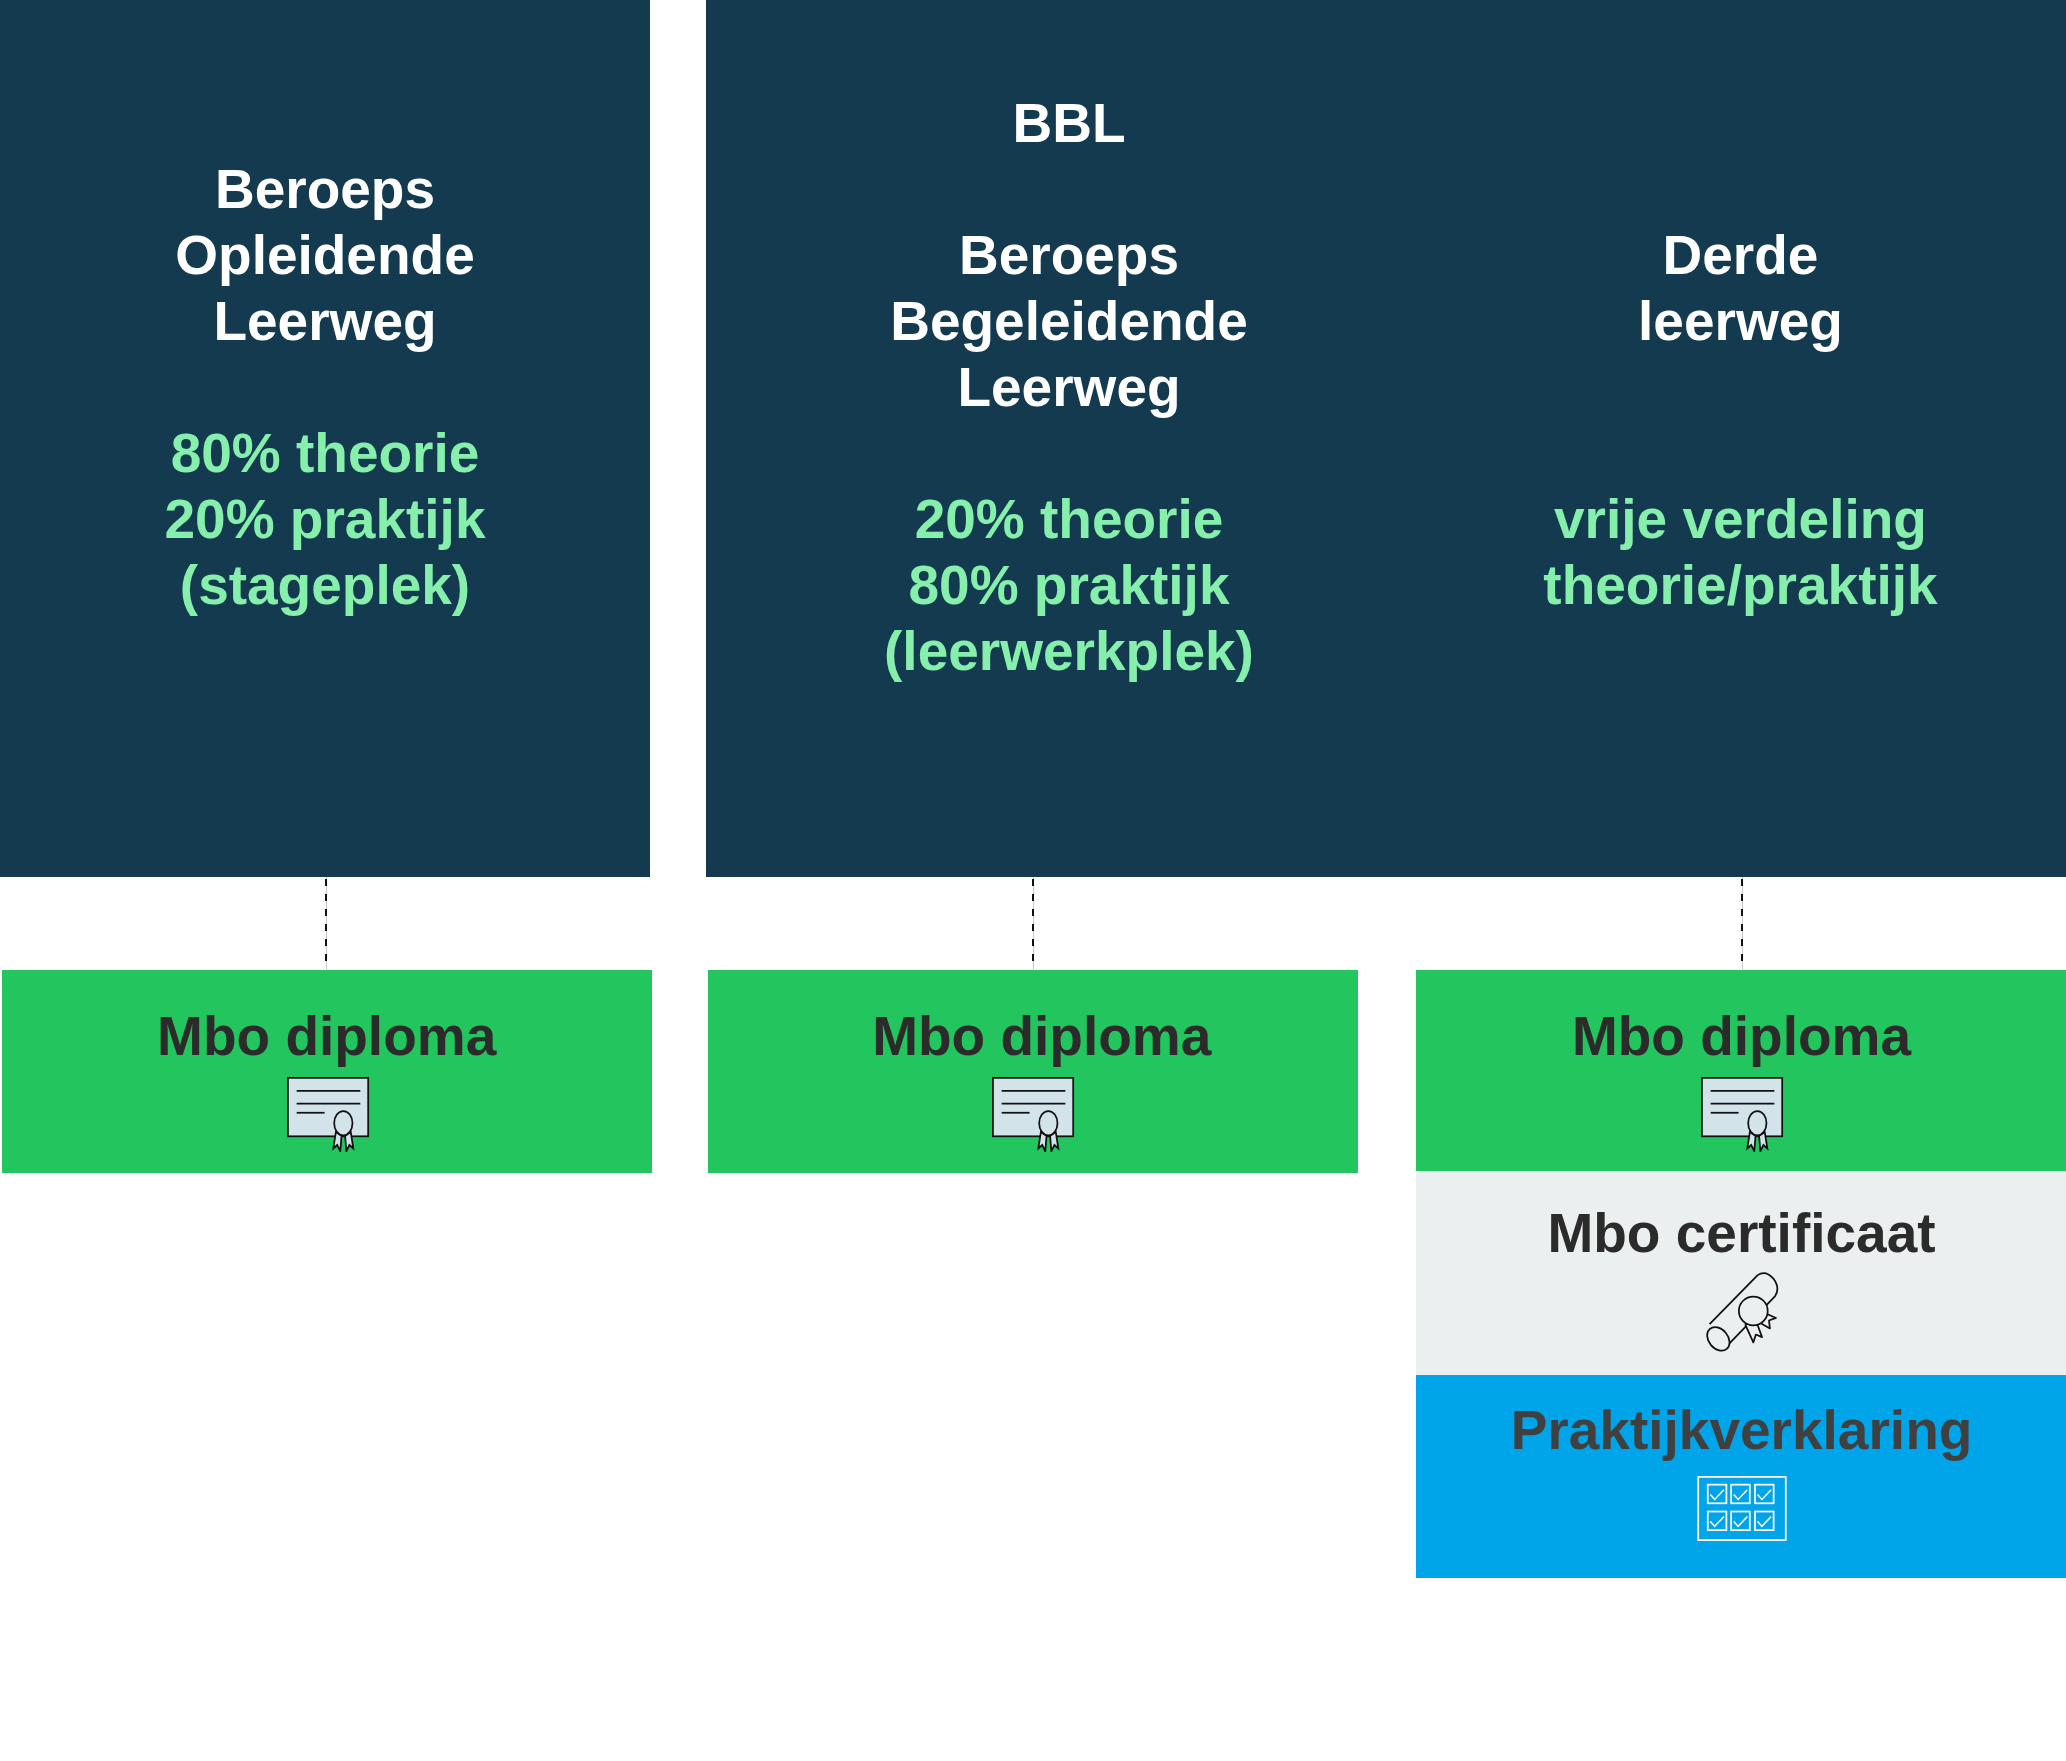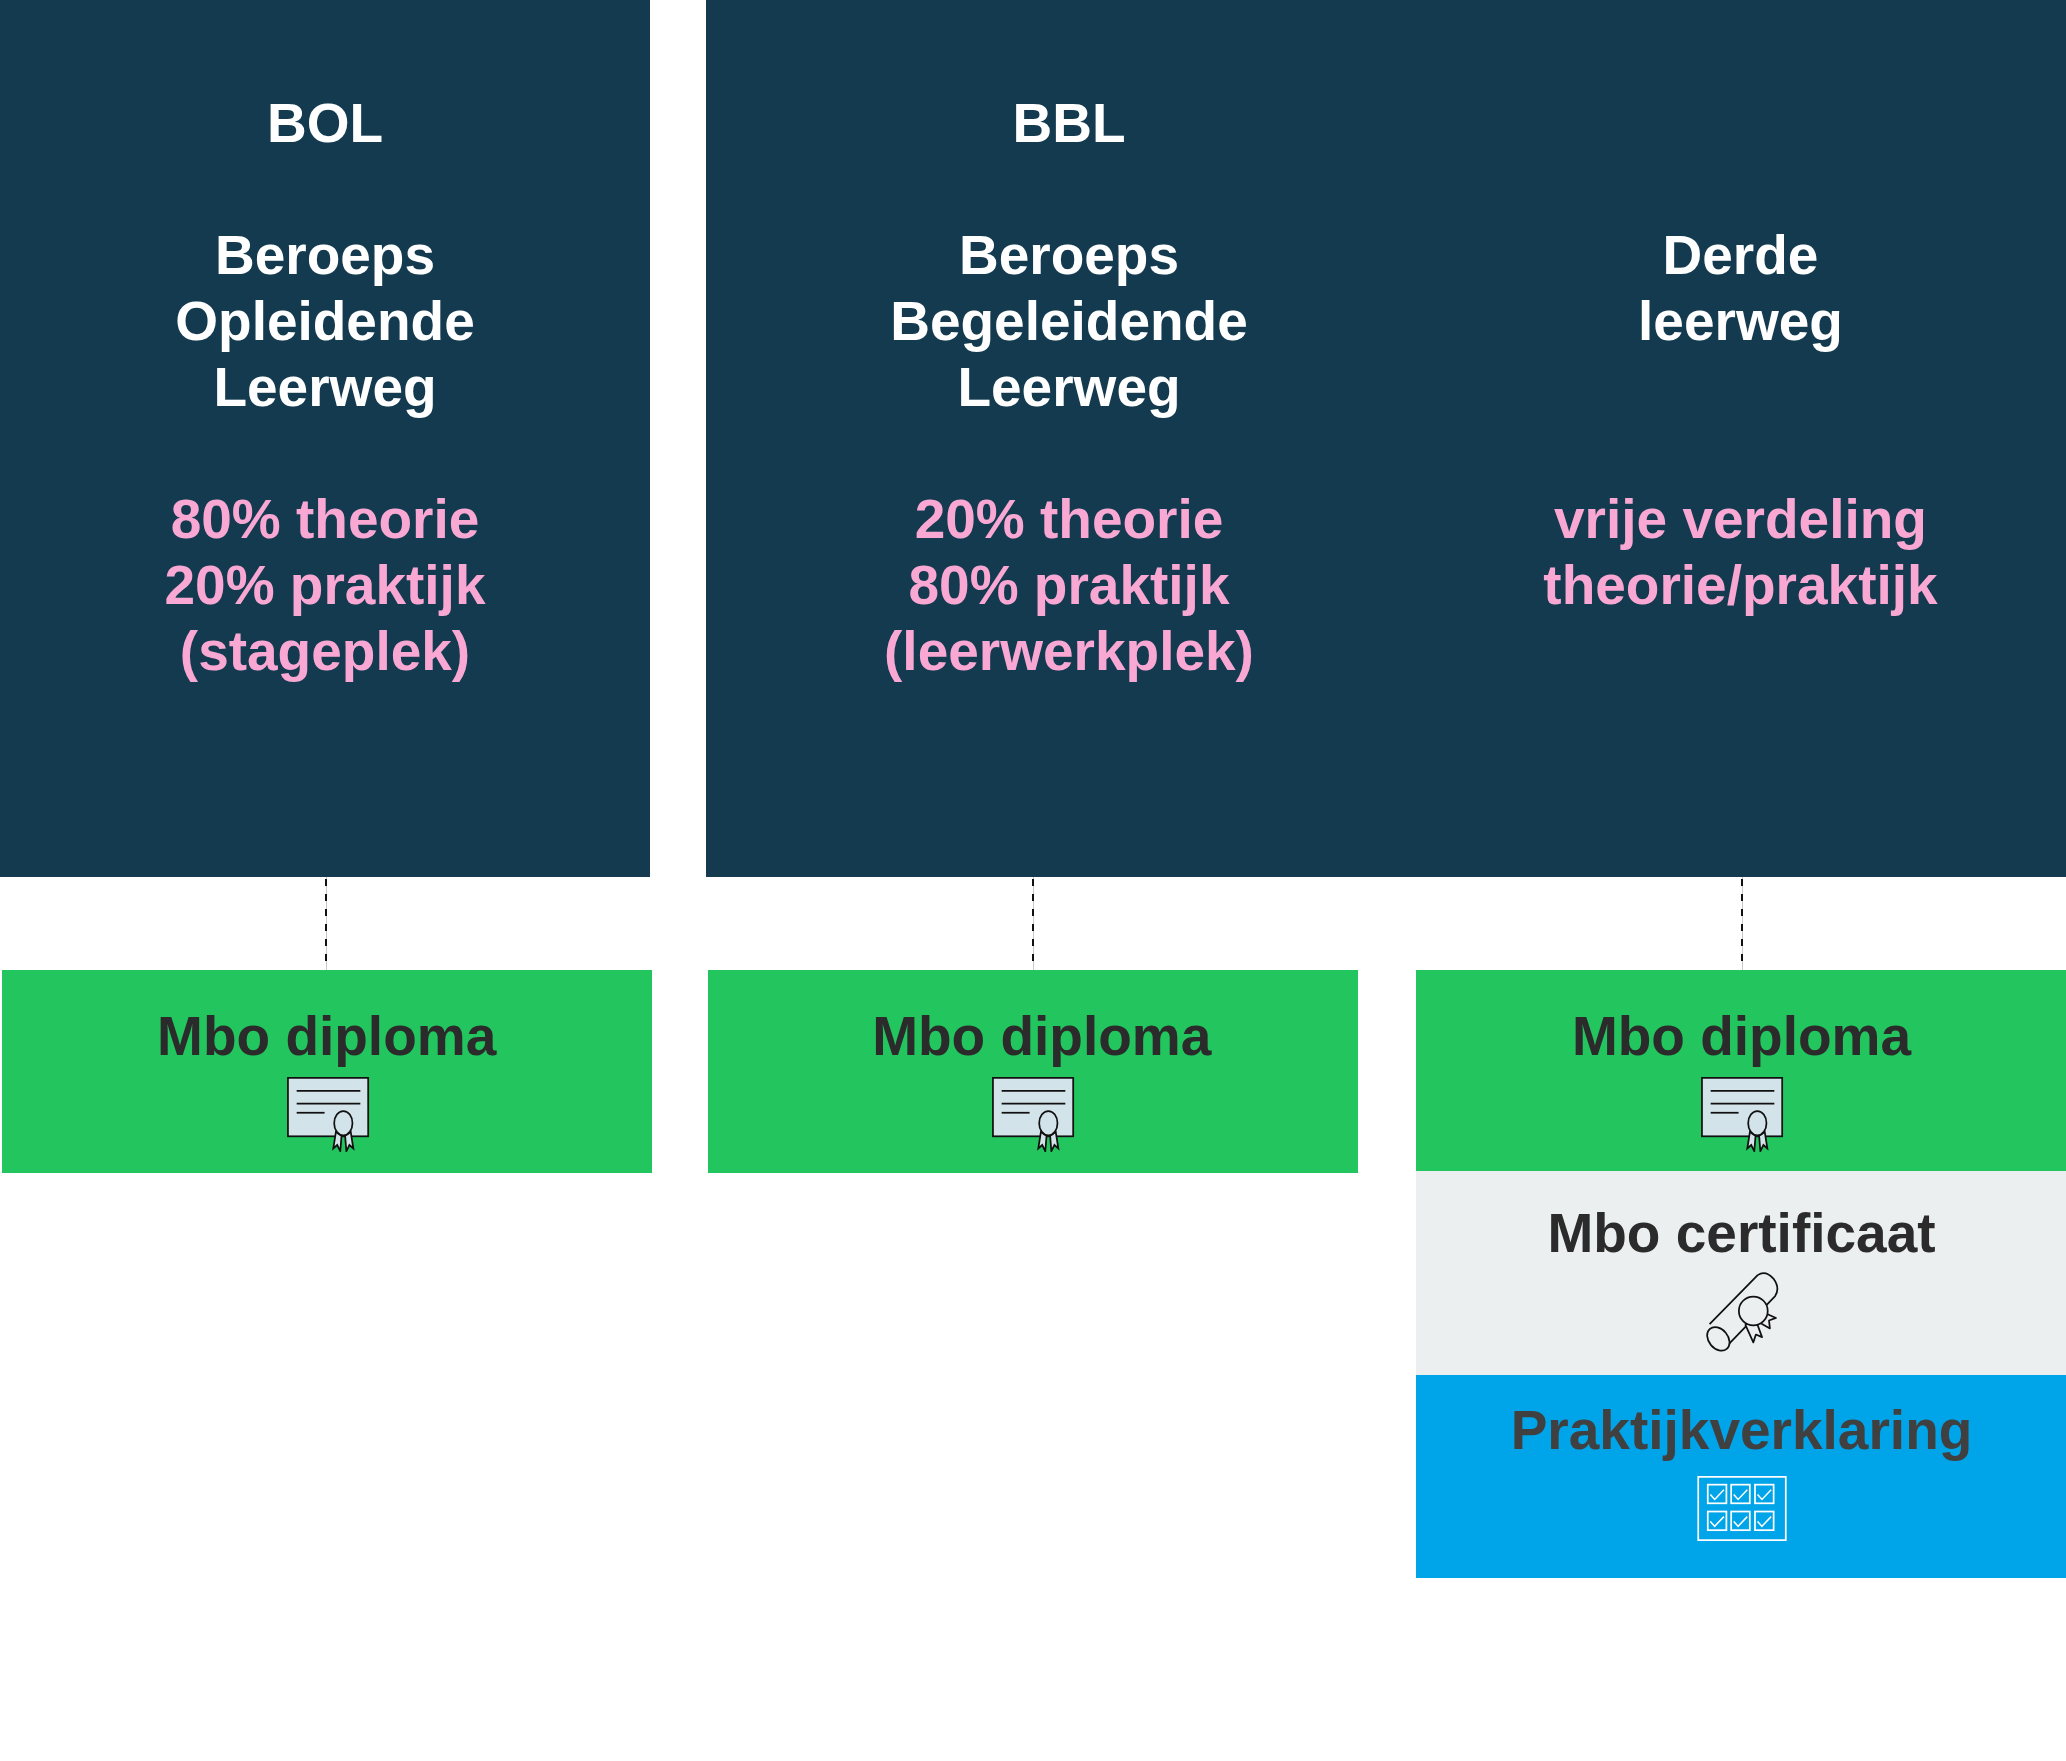--- a/index.html
+++ b/index.html
@@ -4,21 +4,21 @@
 <style>
   html, body { margin: 0; padding: 0; background: #ffffff; }
   body { width: 2066px; height: 1762px; position: relative; overflow: hidden;
          font-family: "Liberation Sans", "DejaVu Sans", sans-serif; }
   .abs { position: absolute; }
 
   .navy { background: #133a4f; top: 0; height: 877px; }
   .navy .lines { position: absolute; left: 0; right: 0; top: 90px; text-align: center; }
   .navy .line { display: block; height: 66px; line-height: 66px; font-size: 55px; font-weight: 700; white-space: nowrap; }
   .line.head { color: #ffffff; }
-  .line.ratio { color: #f9a8d4; }
+  .line.ratio { color: #86efac; }
 
   .dash { width: 1.7px; top: 879px; height: 87px;
           background: repeating-linear-gradient(to bottom, #111 0 7.4px, transparent 7.4px 15px); }
   .dash-bg { width: 0.4px; top: 877px; height: 93px; background: #c9c9c9; }
 
   .out { text-align: center; }
   .out .label { position: absolute; left: 0; right: 0; font-size: 55px; font-weight: 700; line-height: 1; white-space: nowrap; }
   .diploma { background: #22c55e; top: 970px; height: 203px; }
   .diploma .label { color: #2b2b2b; top: 1009px; }
   .cert { background: #ebeff0; top: 1171px; height: 204px; }
@@ -26,21 +26,20 @@
   .prak { background: #00a4e8; top: 1375px; height: 203px; }
   .prak .label { color: #404040; }
 
   .icon { position: absolute; }
 </style>
 </head>
 <body>
 
 <div class="abs navy" style="left:0;width:650px;">
   <div class="lines">
-    <span class="line head">BOL</span>
     <span class="line head"></span>
     <span class="line head">Beroeps</span>
     <span class="line head">Opleidende</span>
     <span class="line head">Leerweg</span>
     <span class="line head"></span>
     <span class="line ratio">80% theorie</span>
     <span class="line ratio">20% praktijk</span>
     <span class="line ratio">(stageplek)</span>
   </div>
 </div>

